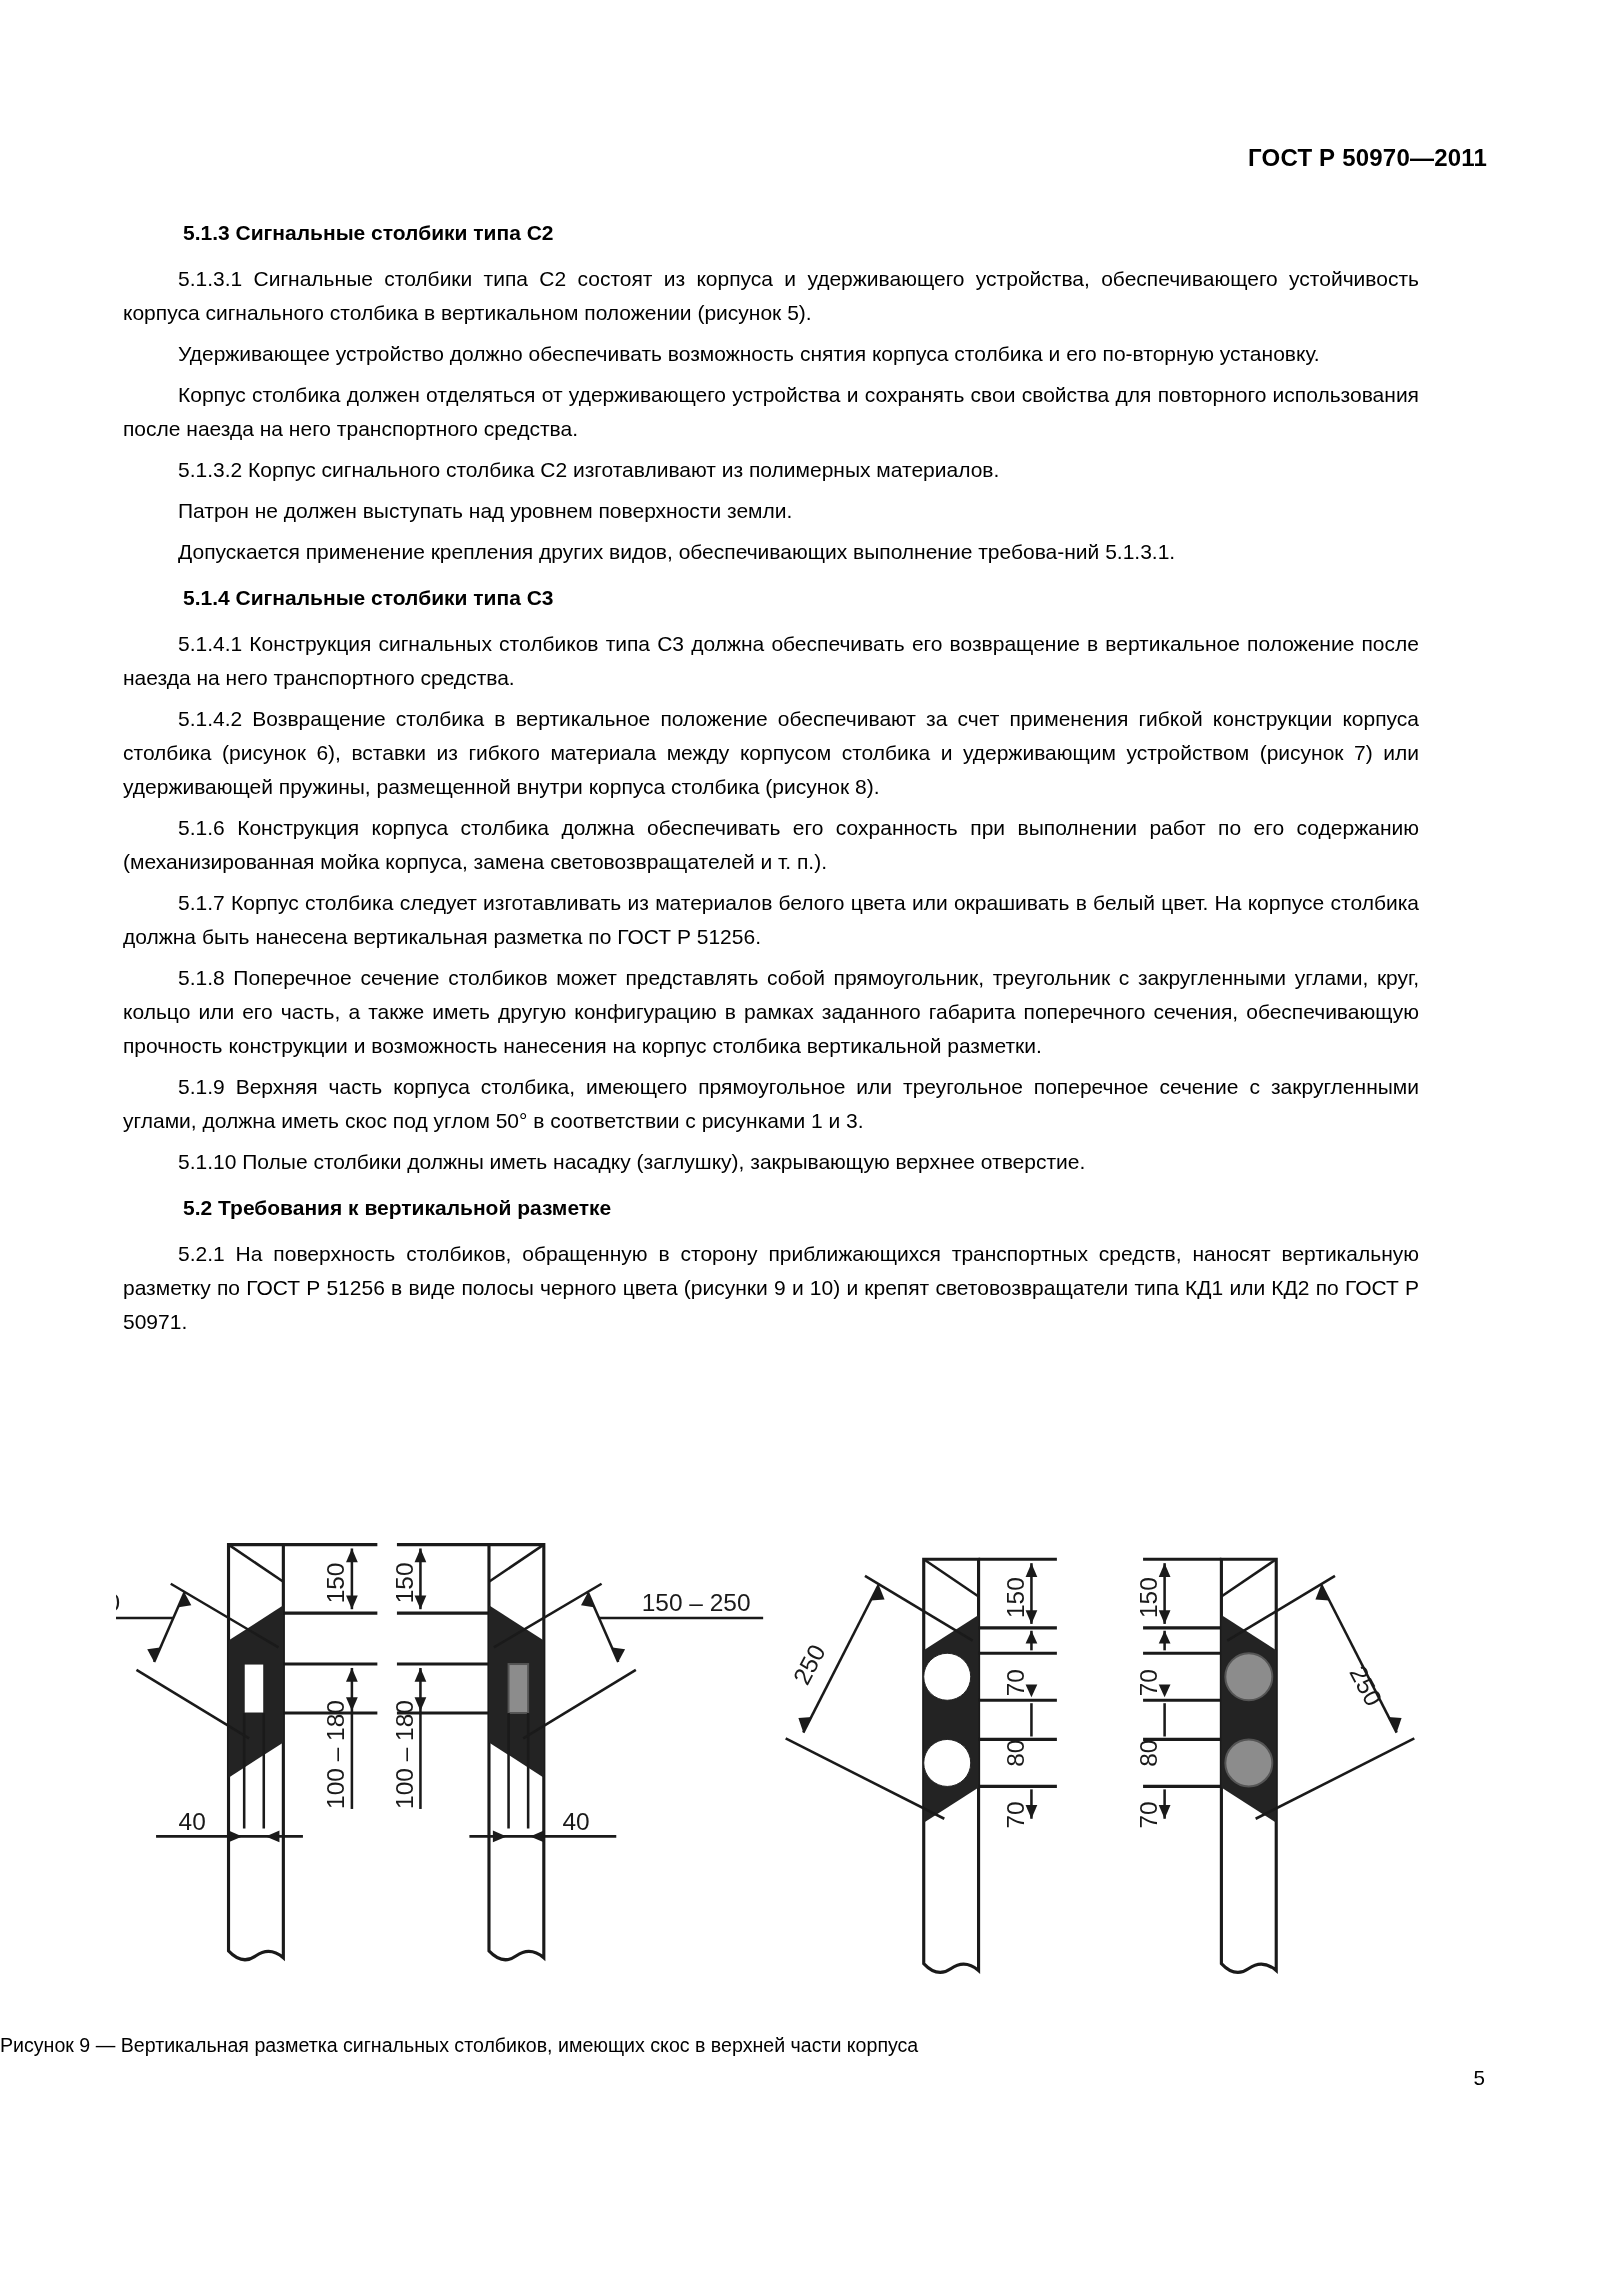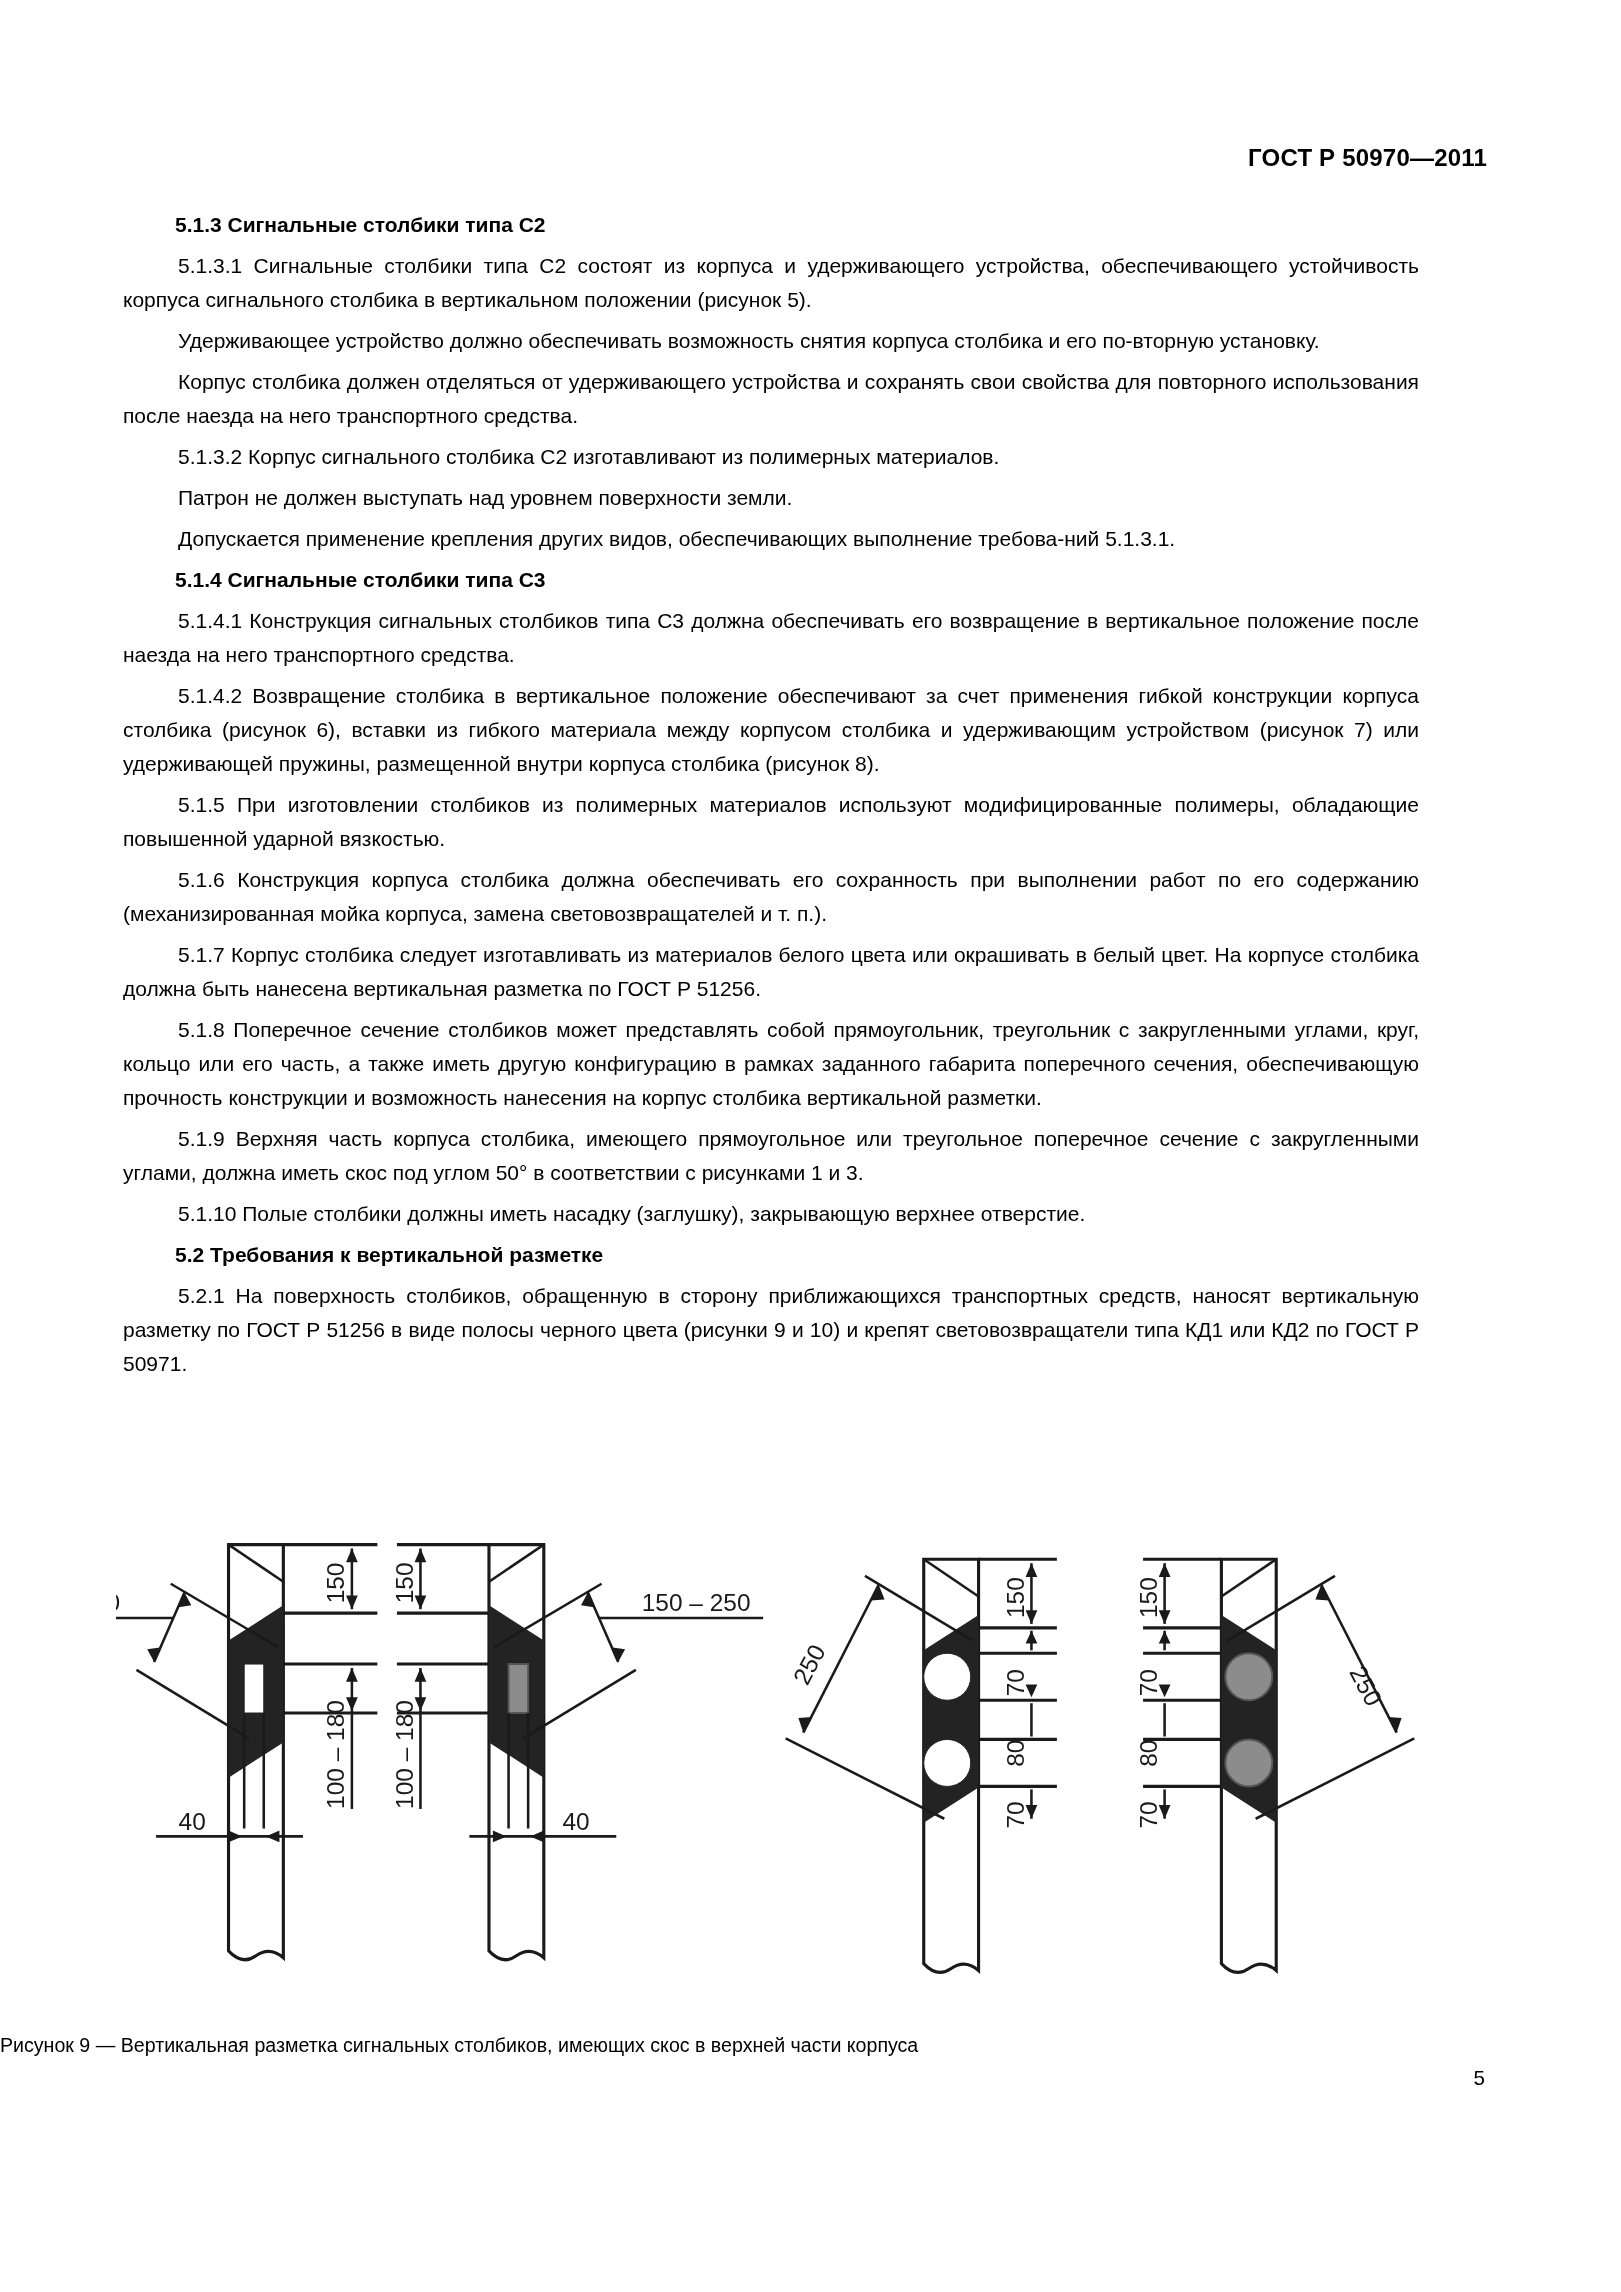--- a/index.html
+++ b/index.html
@@ -36,21 +36,21 @@
   }
   p.body-text {
     margin: 7px;
     font-size: 21px;
     line-height: 34px;
     text-align: justify;
     text-indent: 55px;
     hyphens: manual;
   }
   h3.section-head {
-    margin: 4px;
+    margin: 12px;
     font-size: 21px;
     line-height: 34px;
     font-weight: bold;
     text-indent: 55px;
   }
   .gap-before {
     margin-top: 19.6px;
   }
   .figure-wrap {
     position: absolute;
@@ -93,21 +93,20 @@
     <h3 class="section-head">5.1.3 Сигнальные столбики типа С2</h3>
     <p class="body-text">5.1.3.1 Сигнальные столбики типа С2 состоят из корпуса и удерживающего устройства, обеспечивающего устойчивость корпуса сигнального столбика в вертикальном положении (рисунок 5).</p>
     <p class="body-text">Удерживающее устройство должно обеспечивать возможность снятия корпуса столбика и его по-вторную установку.</p>
     <p class="body-text">Корпус столбика должен отделяться от удерживающего устройства и сохранять свои свойства для повторного использования после наезда на него транспортного средства.</p>
     <p class="body-text">5.1.3.2 Корпус сигнального столбика С2 изготавливают из полимерных материалов.</p>
     <p class="body-text">Патрон не должен выступать над уровнем поверхности земли.</p>
     <p class="body-text">Допускается применение крепления других видов, обеспечивающих выполнение требова-ний 5.1.3.1.</p>
     <h3 class="section-head">5.1.4 Сигнальные столбики типа С3</h3>
     <p class="body-text">5.1.4.1 Конструкция сигнальных столбиков типа С3 должна обеспечивать его возвращение в вертикальное положение после наезда на него транспортного средства.</p>
     <p class="body-text">5.1.4.2 Возвращение столбика в вертикальное положение обеспечивают за счет применения гибкой конструкции корпуса столбика (рисунок 6), вставки из гибкого материала между корпусом столбика и удерживающим устройством (рисунок 7) или удерживающей пружины, размещенной внутри корпуса столбика (рисунок 8).</p>
-    <p class="body-text">5.1.5 При изготовлении столбиков из полимерных материалов используют модифицированные полимеры, обладающие повышенной ударной вязкостью.</p>
     <p class="body-text">5.1.6 Конструкция корпуса столбика должна обеспечивать его сохранность при выполнении работ по его содержанию (механизированная мойка корпуса, замена световозвращателей и т. п.).</p>
     <p class="body-text">5.1.7 Корпус столбика следует изготавливать из материалов белого цвета или окрашивать в белый цвет. На корпусе столбика должна быть нанесена вертикальная разметка по ГОСТ Р 51256.</p>
     <p class="body-text">5.1.8 Поперечное сечение столбиков может представлять собой прямоугольник, треугольник с закругленными углами, круг, кольцо или его часть, а также иметь другую конфигурацию в рамках заданного габарита поперечного сечения, обеспечивающую прочность конструкции и возможность нанесения на корпус столбика вертикальной разметки.</p>
     <p class="body-text">5.1.9 Верхняя часть корпуса столбика, имеющего прямоугольное или треугольное поперечное сечение с закругленными углами, должна иметь скос под углом 50° в соответствии с рисунками 1 и 3.</p>
     <p class="body-text">5.1.10 Полые столбики должны иметь насадку (заглушку), закрывающую верхнее отверстие.</p>
     <h3 class="section-head gap-before">5.2 Требования к вертикальной разметке</h3>
     <p class="body-text gap-before">5.2.1 На поверхность столбиков, обращенную в сторону приближающихся транспортных средств, наносят вертикальную разметку по ГОСТ Р 51256 в виде полосы черного цвета (рисунки 9 и 10) и крепят световозвращатели типа КД1 или КД2 по ГОСТ Р 50971.</p>
   </div>
 
   <div class="figure-wrap">

